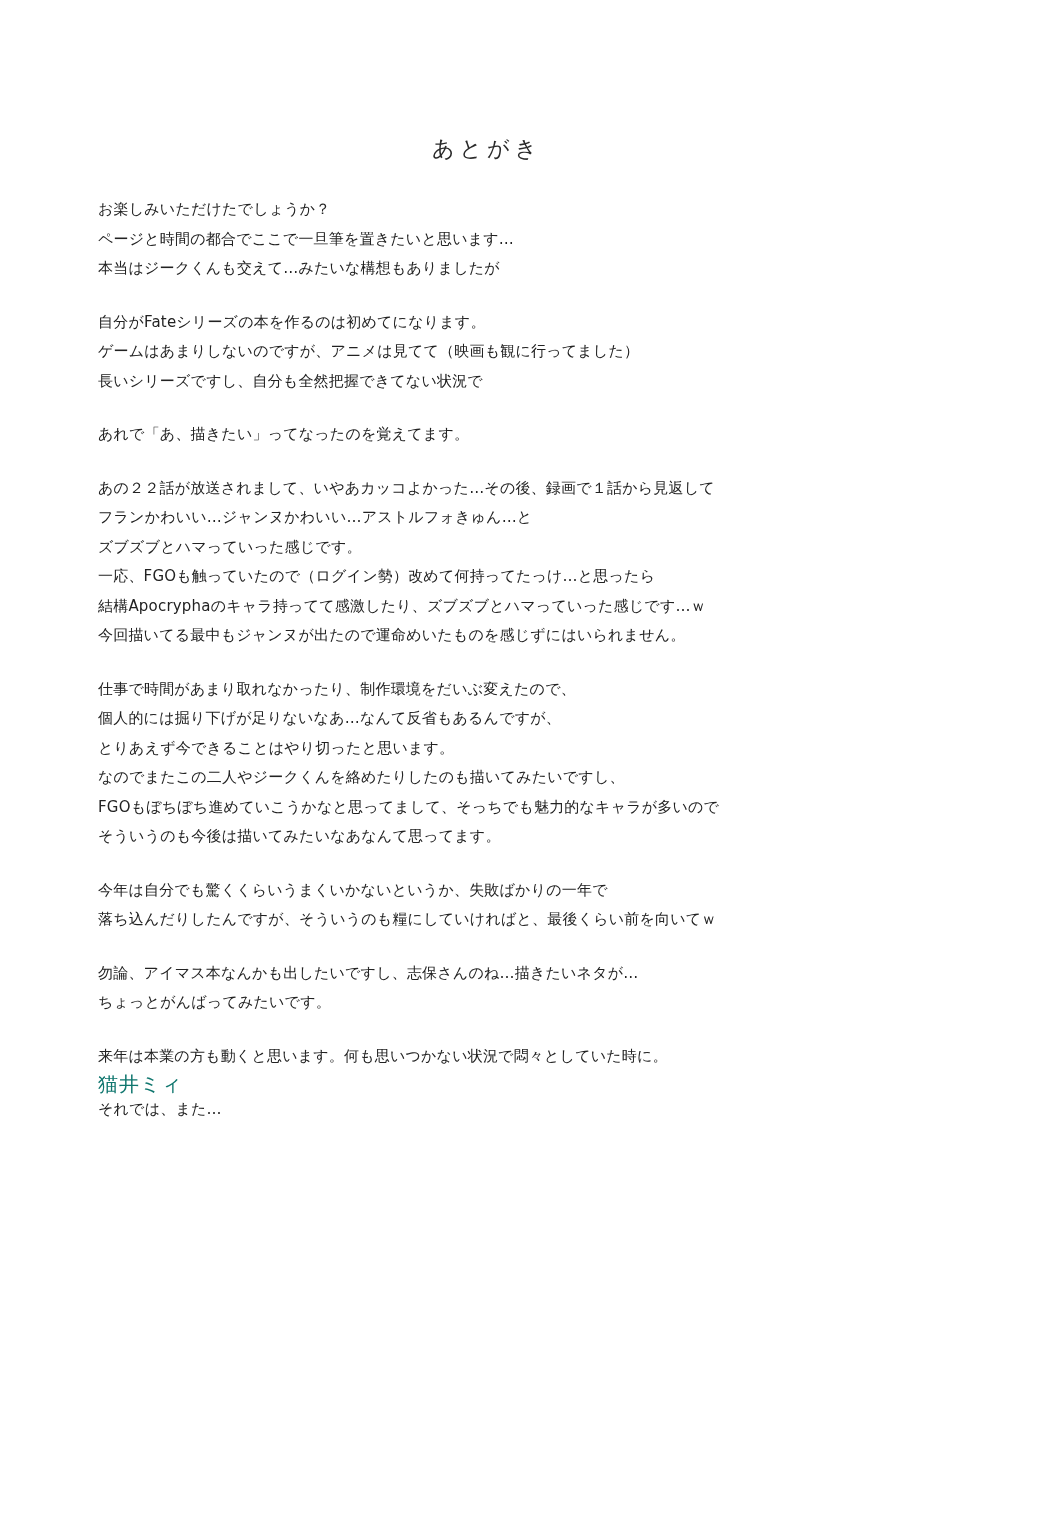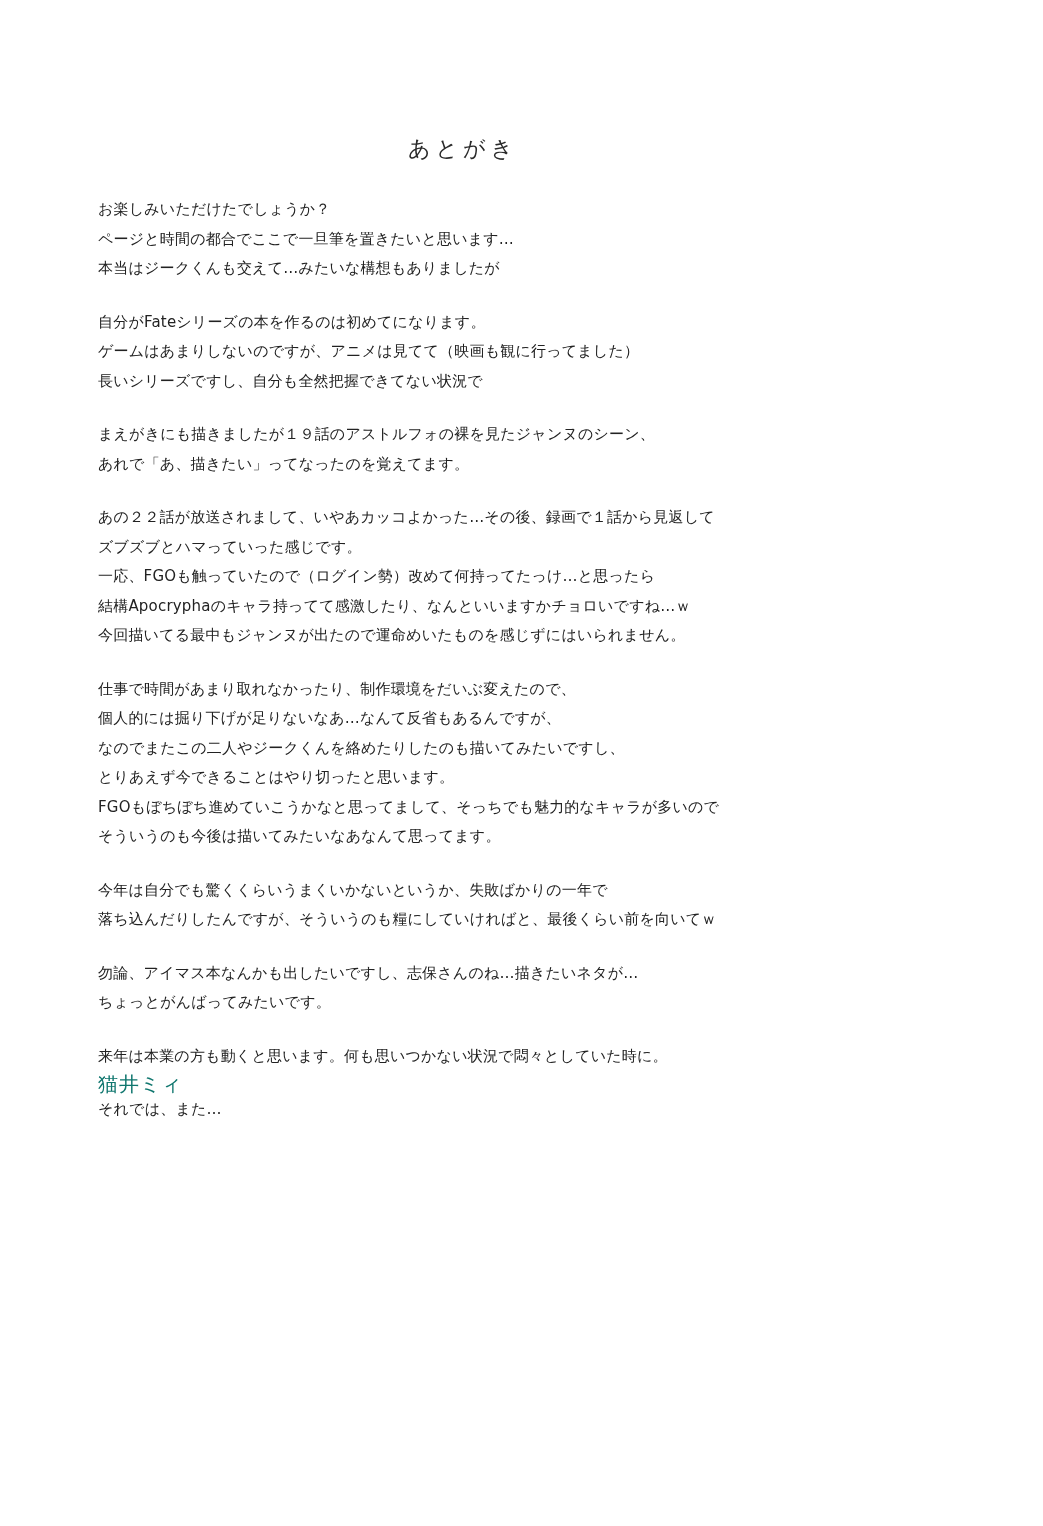--- a/index.html
+++ b/index.html
@@ -24,20 +24,21 @@
   .afterword-title {
     position: absolute;
     top: 134px;
     left: 0;
     width: 926px;
     text-align: center;
     font-size: 22px;
     letter-spacing: 5px;
     color: #2a2a2a;
     font-family: "DejaVu Sans", "Liberation Sans", sans-serif;
+    padding-left: 24px;
   }
   .body-text {
     position: absolute;
     top: 195px;
     left: 98px;
     width: 880px;
     font-size: 15px;
     line-height: 29.5px;
     color: #222222;
     font-family: "DejaVu Sans", "Liberation Sans", sans-serif;
@@ -76,37 +77,37 @@
       <span class="line">本当はジークくんも交えて…みたいな構想もありましたが</span>
     </div>
 
     <div class="para">
       <span class="line">自分がFateシリーズの本を作るのは初めてになります。</span>
       <span class="line">ゲームはあまりしないのですが、アニメは見てて（映画も観に行ってました）</span>
       <span class="line">長いシリーズですし、自分も全然把握できてない状況で</span>
     </div>
 
     <div class="para">
-      <span class="line">まえがきにも描きましたが１９話のアストルフォの裸を見たジャンヌのシーン、</span>
       <span class="line">あれで「あ、描きたい」ってなったのを覚えてます。</span>
     </div>
 
     <div class="para">
       <span class="line">あの２２話が放送されまして、いやあカッコよかった…その後、録画で１話から見返して</span>
+      <span class="line">フランかわいい…ジャンヌかわいい…アストルフォきゅん…と</span>
       <span class="line">ズブズブとハマっていった感じです。</span>
       <span class="line">一応、FGOも触っていたので（ログイン勢）改めて何持ってたっけ…と思ったら</span>
-      <span class="line">結構Apocryphaのキャラ持ってて感激したり、なんといいますかチョロいですね…ｗ</span>
+      <span class="line">結構Apocryphaのキャラ持ってて感激したり、ズブズブとハマっていった感じです…ｗ</span>
       <span class="line">今回描いてる最中もジャンヌが出たので運命めいたものを感じずにはいられません。</span>
     </div>
 
     <div class="para">
       <span class="line">仕事で時間があまり取れなかったり、制作環境をだいぶ変えたので、</span>
       <span class="line">個人的には掘り下げが足りないなあ…なんて反省もあるんですが、</span>
+      <span class="line">とりあえず今できることはやり切ったと思います。</span>
       <span class="line">なのでまたこの二人やジークくんを絡めたりしたのも描いてみたいですし、</span>
-      <span class="line">とりあえず今できることはやり切ったと思います。</span>
       <span class="line">FGOもぼちぼち進めていこうかなと思ってまして、そっちでも魅力的なキャラが多いので</span>
       <span class="line">そういうのも今後は描いてみたいなあなんて思ってます。</span>
     </div>
 
     <div class="para">
       <span class="line">今年は自分でも驚くくらいうまくいかないというか、失敗ばかりの一年で</span>
       <span class="line">落ち込んだりしたんですが、そういうのも糧にしていければと、最後くらい前を向いてｗ</span>
     </div>
 
     <div class="para">

